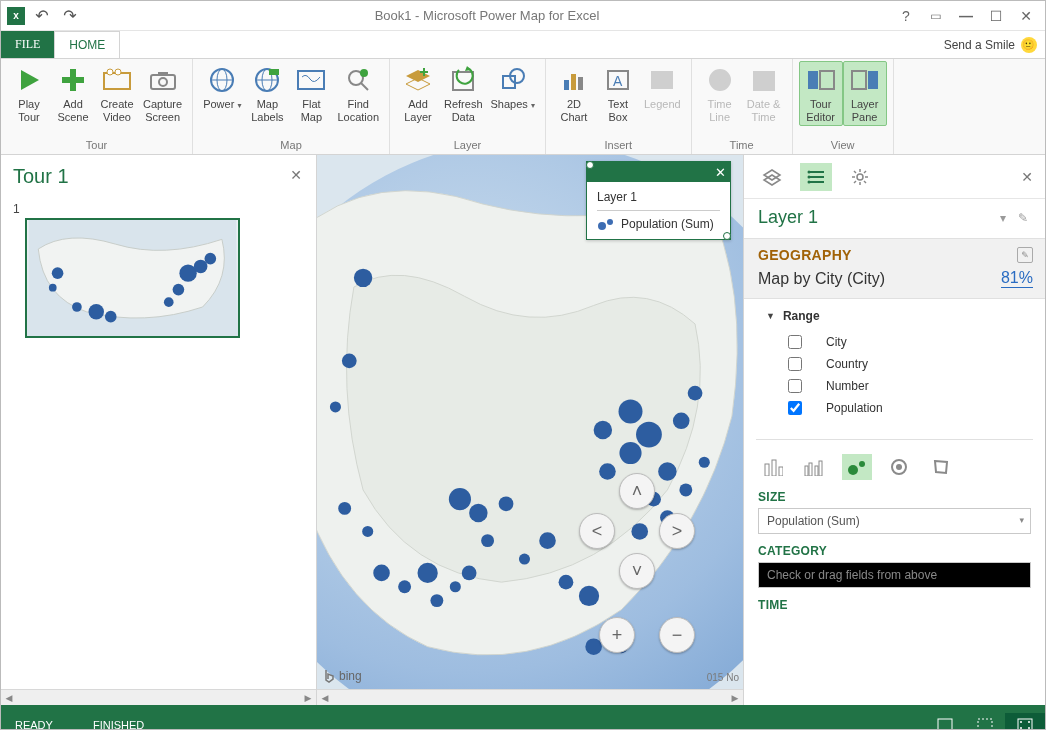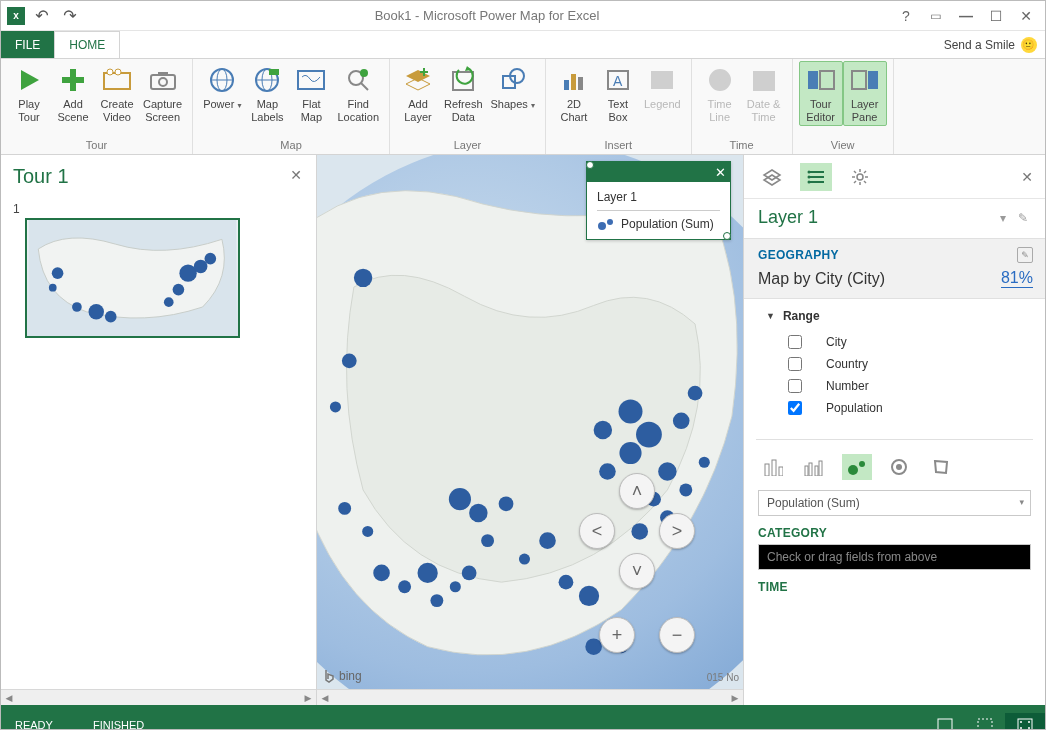--- a/index.html
+++ b/index.html
@@ -9,21 +9,21 @@
 .titlebar { height: 30px; background: #fff; display: flex; align-items: center; padding: 0 6px; border-bottom: 1px solid #e5e5e5; }
 .titlebar .qat { display: flex; align-items: center; gap: 6px; }
 .titlebar .qat .excel-icon { width:18px; height:18px; background:#217346; color:#fff; font-size:10px; font-weight:bold; display:flex; align-items:center; justify-content:center; }
 .titlebar .qat .q-btn { width:22px; height:22px; display:flex; align-items:center; justify-content:center; color:#555; cursor:pointer; }
 .titlebar .title { flex:1; text-align:center; color:#777; font-size:13px; }
 .titlebar .winctrl { display:flex; gap:4px; }
 .titlebar .winctrl span { width:26px; height:22px; display:flex; align-items:center; justify-content:center; color:#666; cursor:pointer; font-size:14px; }
 
 
 .tabs { height: 28px; display:flex; align-items:stretch; border-bottom:1px solid #d4d4d4; }
-.tabs .file-tab { background:#217346; color:#fff; padding:0 14px; font-size:12px; display:flex; align-items:center; }
+.tabs .file-tab { background:#217346; color:#fff; padding:0 14px; font-size:12px; display:flex; align-items:center;font-family:Liberation Serif, serif; }
 .tabs .tab { padding:0 14px; font-size:12px; display:flex; align-items:center; color:#217346; border:1px solid #d4d4d4; border-bottom:none; background:#fff; }
 .tabs .filler { flex:1; }
 .tabs .smile { display:flex; align-items:center; padding:0 8px; font-size:12px; color:#444; gap:6px; }
 .smile-icon { width:16px; height:16px; background:#ffd83b; border-radius:50%; display:flex; align-items:center; justify-content:center; font-size:10px; }
 
 
 .ribbon { height: 96px; background:#f9f9f9; border-bottom:1px solid #d4d4d4; display:flex; }
 .group { display:flex; flex-direction:column; border-right:1px solid #e0e0e0; padding:2px 6px 0 6px; }
 .group .buttons { flex:1; display:flex; align-items:flex-start; }
 .group .glabel { text-align:center; font-size:11px; color:#777; padding:2px 0 3px 0; }
@@ -66,21 +66,21 @@
 .tp-tab.active { background:#c3e8c4; color:#217346; }
 .tp-tabs .spacer { flex:1; }
 .tp-close { color:#777; cursor:pointer; font-size:14px; }
 
 .tp-layername { padding:8px 12px 10px 14px; display:flex; align-items:center; color:#217346; font-size:18px; font-weight:300; }
 .tp-layername .spacer { flex:1; }
 .tp-layername .ic { width:20px; text-align:center; color:#9a9a9a; cursor:pointer; font-size:12px; }
 
 .tp-geo { background:#f1f1f1; border-top:1px solid #e0e0e0; border-bottom:1px solid #e0e0e0; padding:8px 12px 10px 14px; }
 .tp-geo .hdr { display:flex; align-items:center; }
-.tp-geo .hdr .t { color:#0369a1; font-weight:600; font-size:12px; letter-spacing:.3px; flex:1; }
+.tp-geo .hdr .t { color:#a16207; font-weight:600; font-size:14px; letter-spacing:.3px; flex:1; }
 .tp-geo .hdr .editbox { width:16px; height:16px; border:1px solid #aaa; border-radius:2px; display:flex; align-items:center; justify-content:center; font-size:9px; color:#888; cursor:pointer; }
 .tp-geo .row2 { display:flex; align-items:center; margin-top:6px; font-size:16px; color:#333;gap:44px; }
 .tp-geo .row2 .pct { color:#2a6cc2; margin-left:auto; border-bottom:1px solid #2a6cc2; cursor:pointer; }
 
 .tp-fields { padding:10px 14px 6px 22px; font-size:12px; color:#333; }
 .tp-fields .range-hdr { display:flex; align-items:center; gap:8px; font-weight:600; margin-bottom:8px; cursor:pointer; }
 .tp-fields .range-hdr .tri { font-size:9px; color:#444; }
 .tp-fields label { display:flex; align-items:center; gap:24px; padding:4px 0 4px 22px; cursor:pointer; }
 .tp-fields input[type=checkbox] { width:14px; height:14px; }
 
@@ -601,20 +601,21 @@
           </svg>
         </div>
       <div class="viz">
           <svg width="18" height="18">
             <path d="M3 3 L15 4 L14 15 L4 14 Z" fill="none" stroke="currentColor" stroke-width="2"></path>
           </svg>
         </div>
     </div>
 
     <div class="tp-section">
+      <div class="sh">SIZE</div>
       <div class="fieldbox">
         <span>Population (Sum)</span>
         <span class="dd">▾</span>
       </div>
     </div>
 
     <div class="tp-section">
       <div class="sh">CATEGORY</div>
       <div class="fieldbox placeholder">
         <span>Check or drag fields from above</span>

